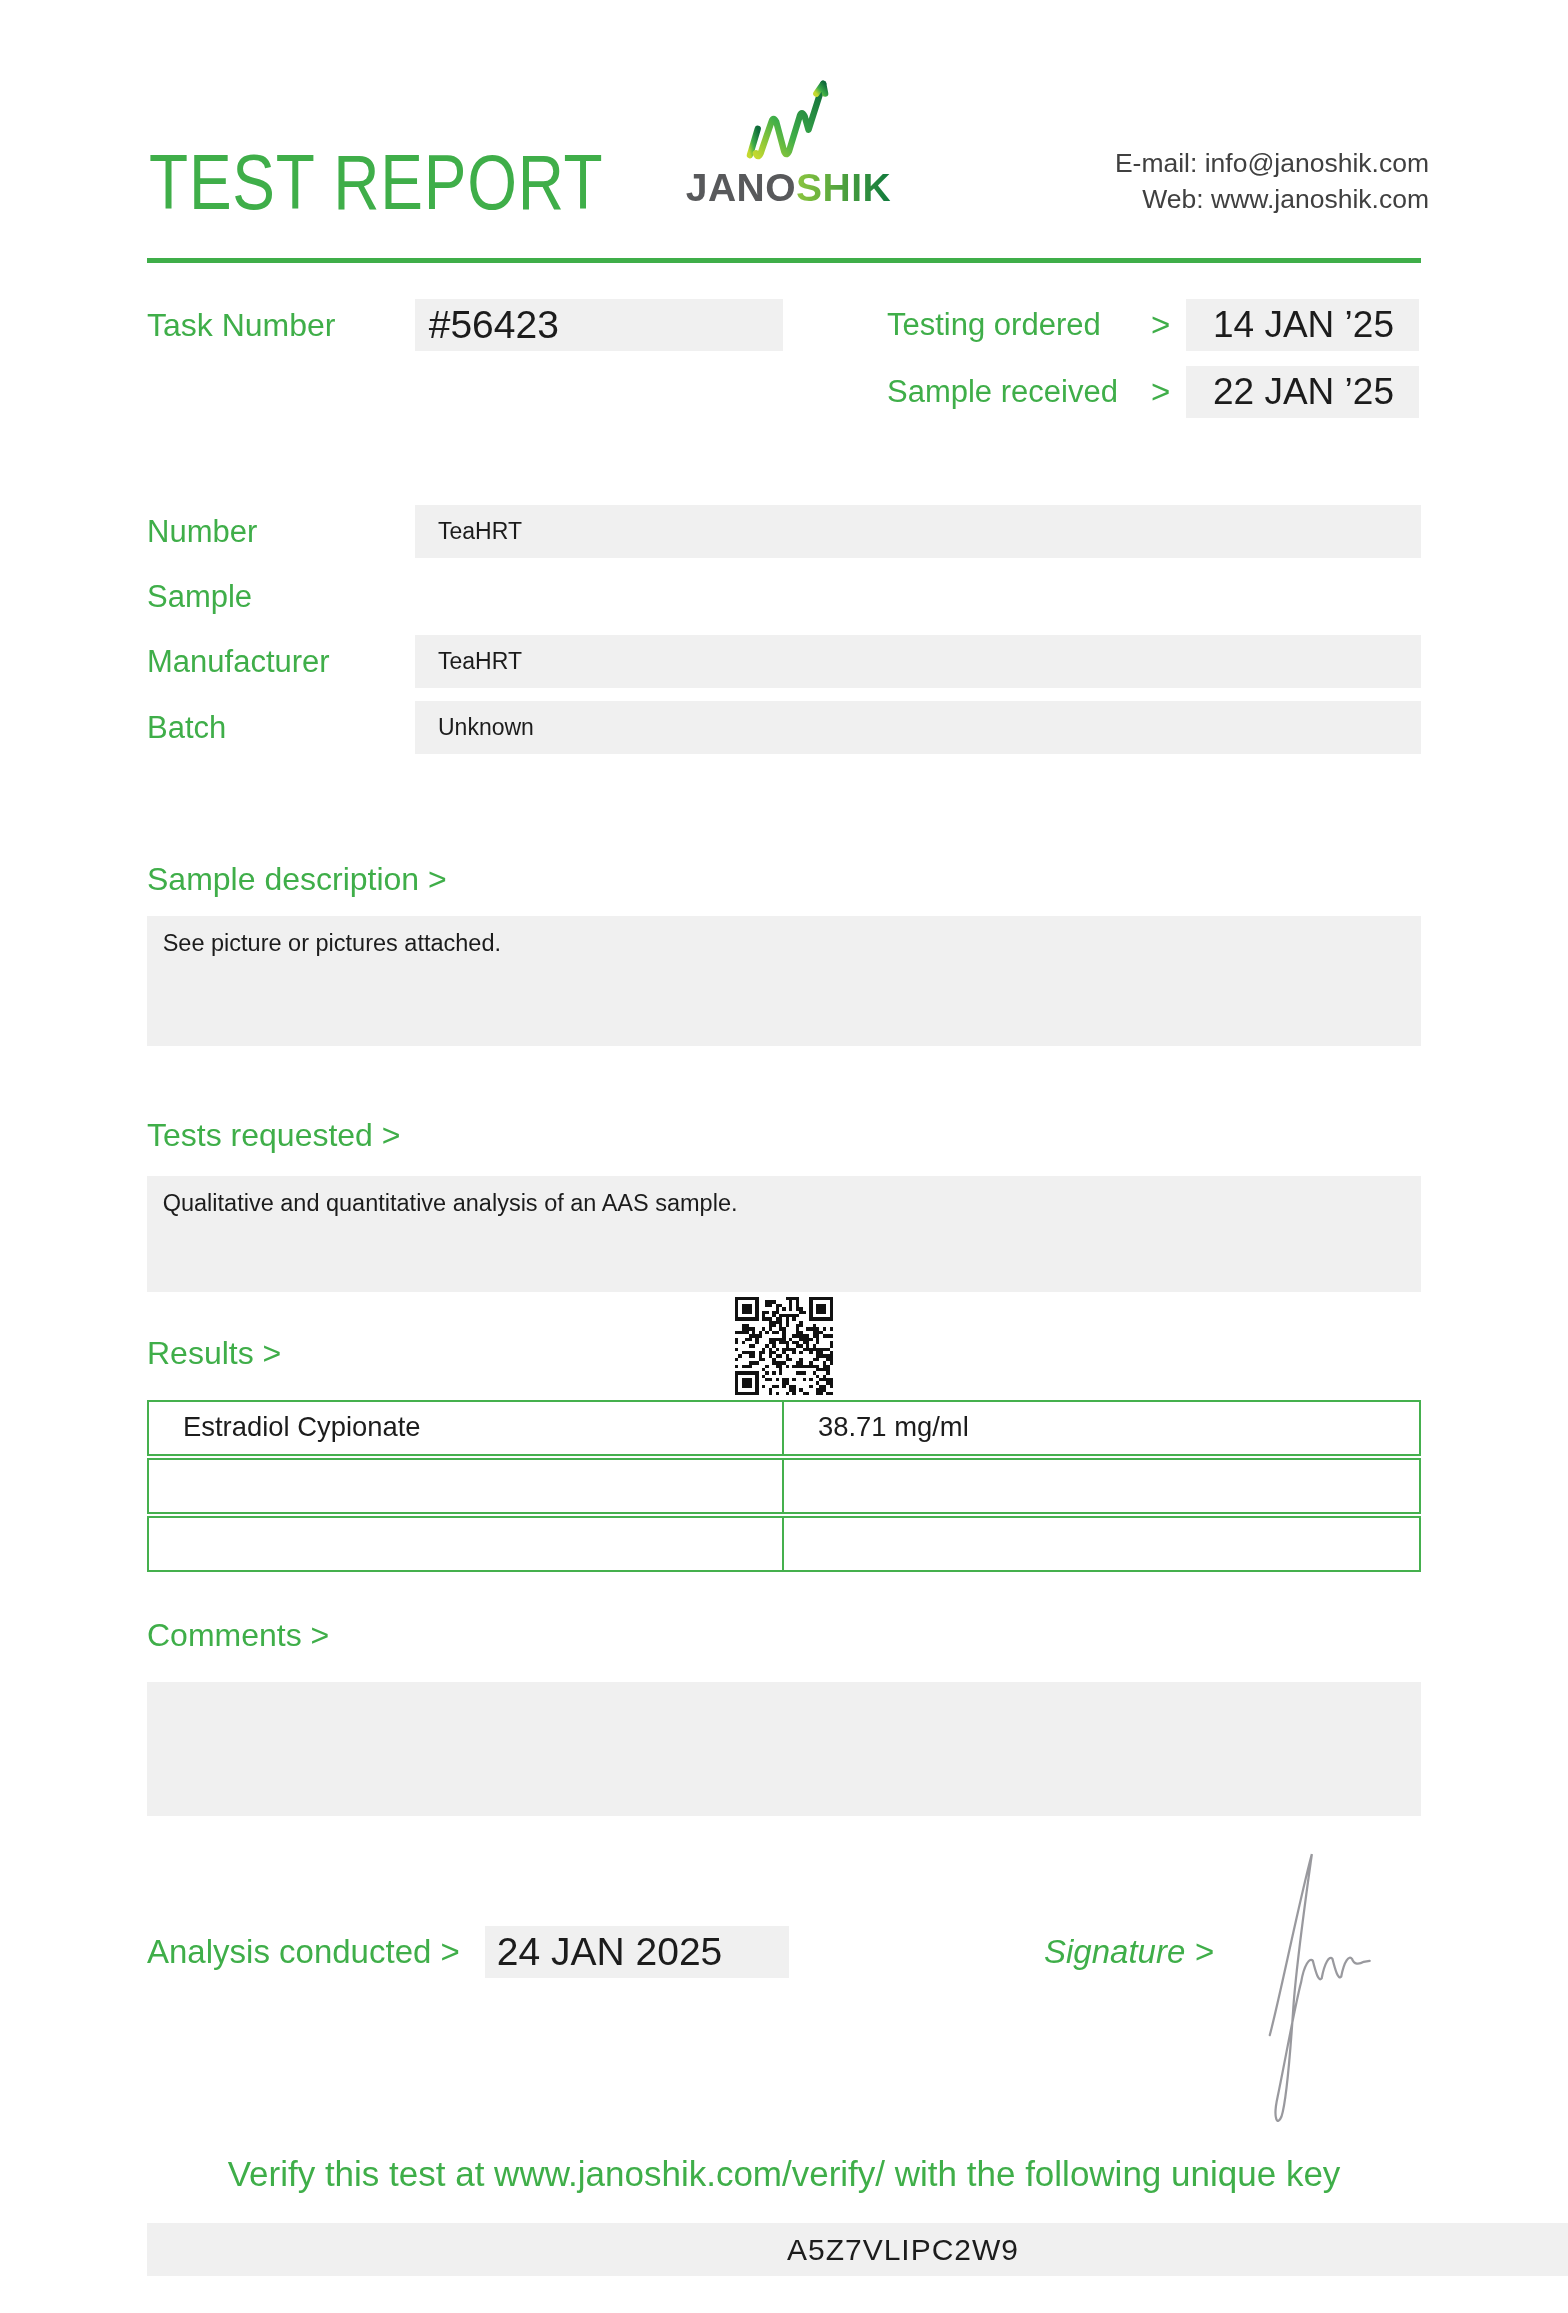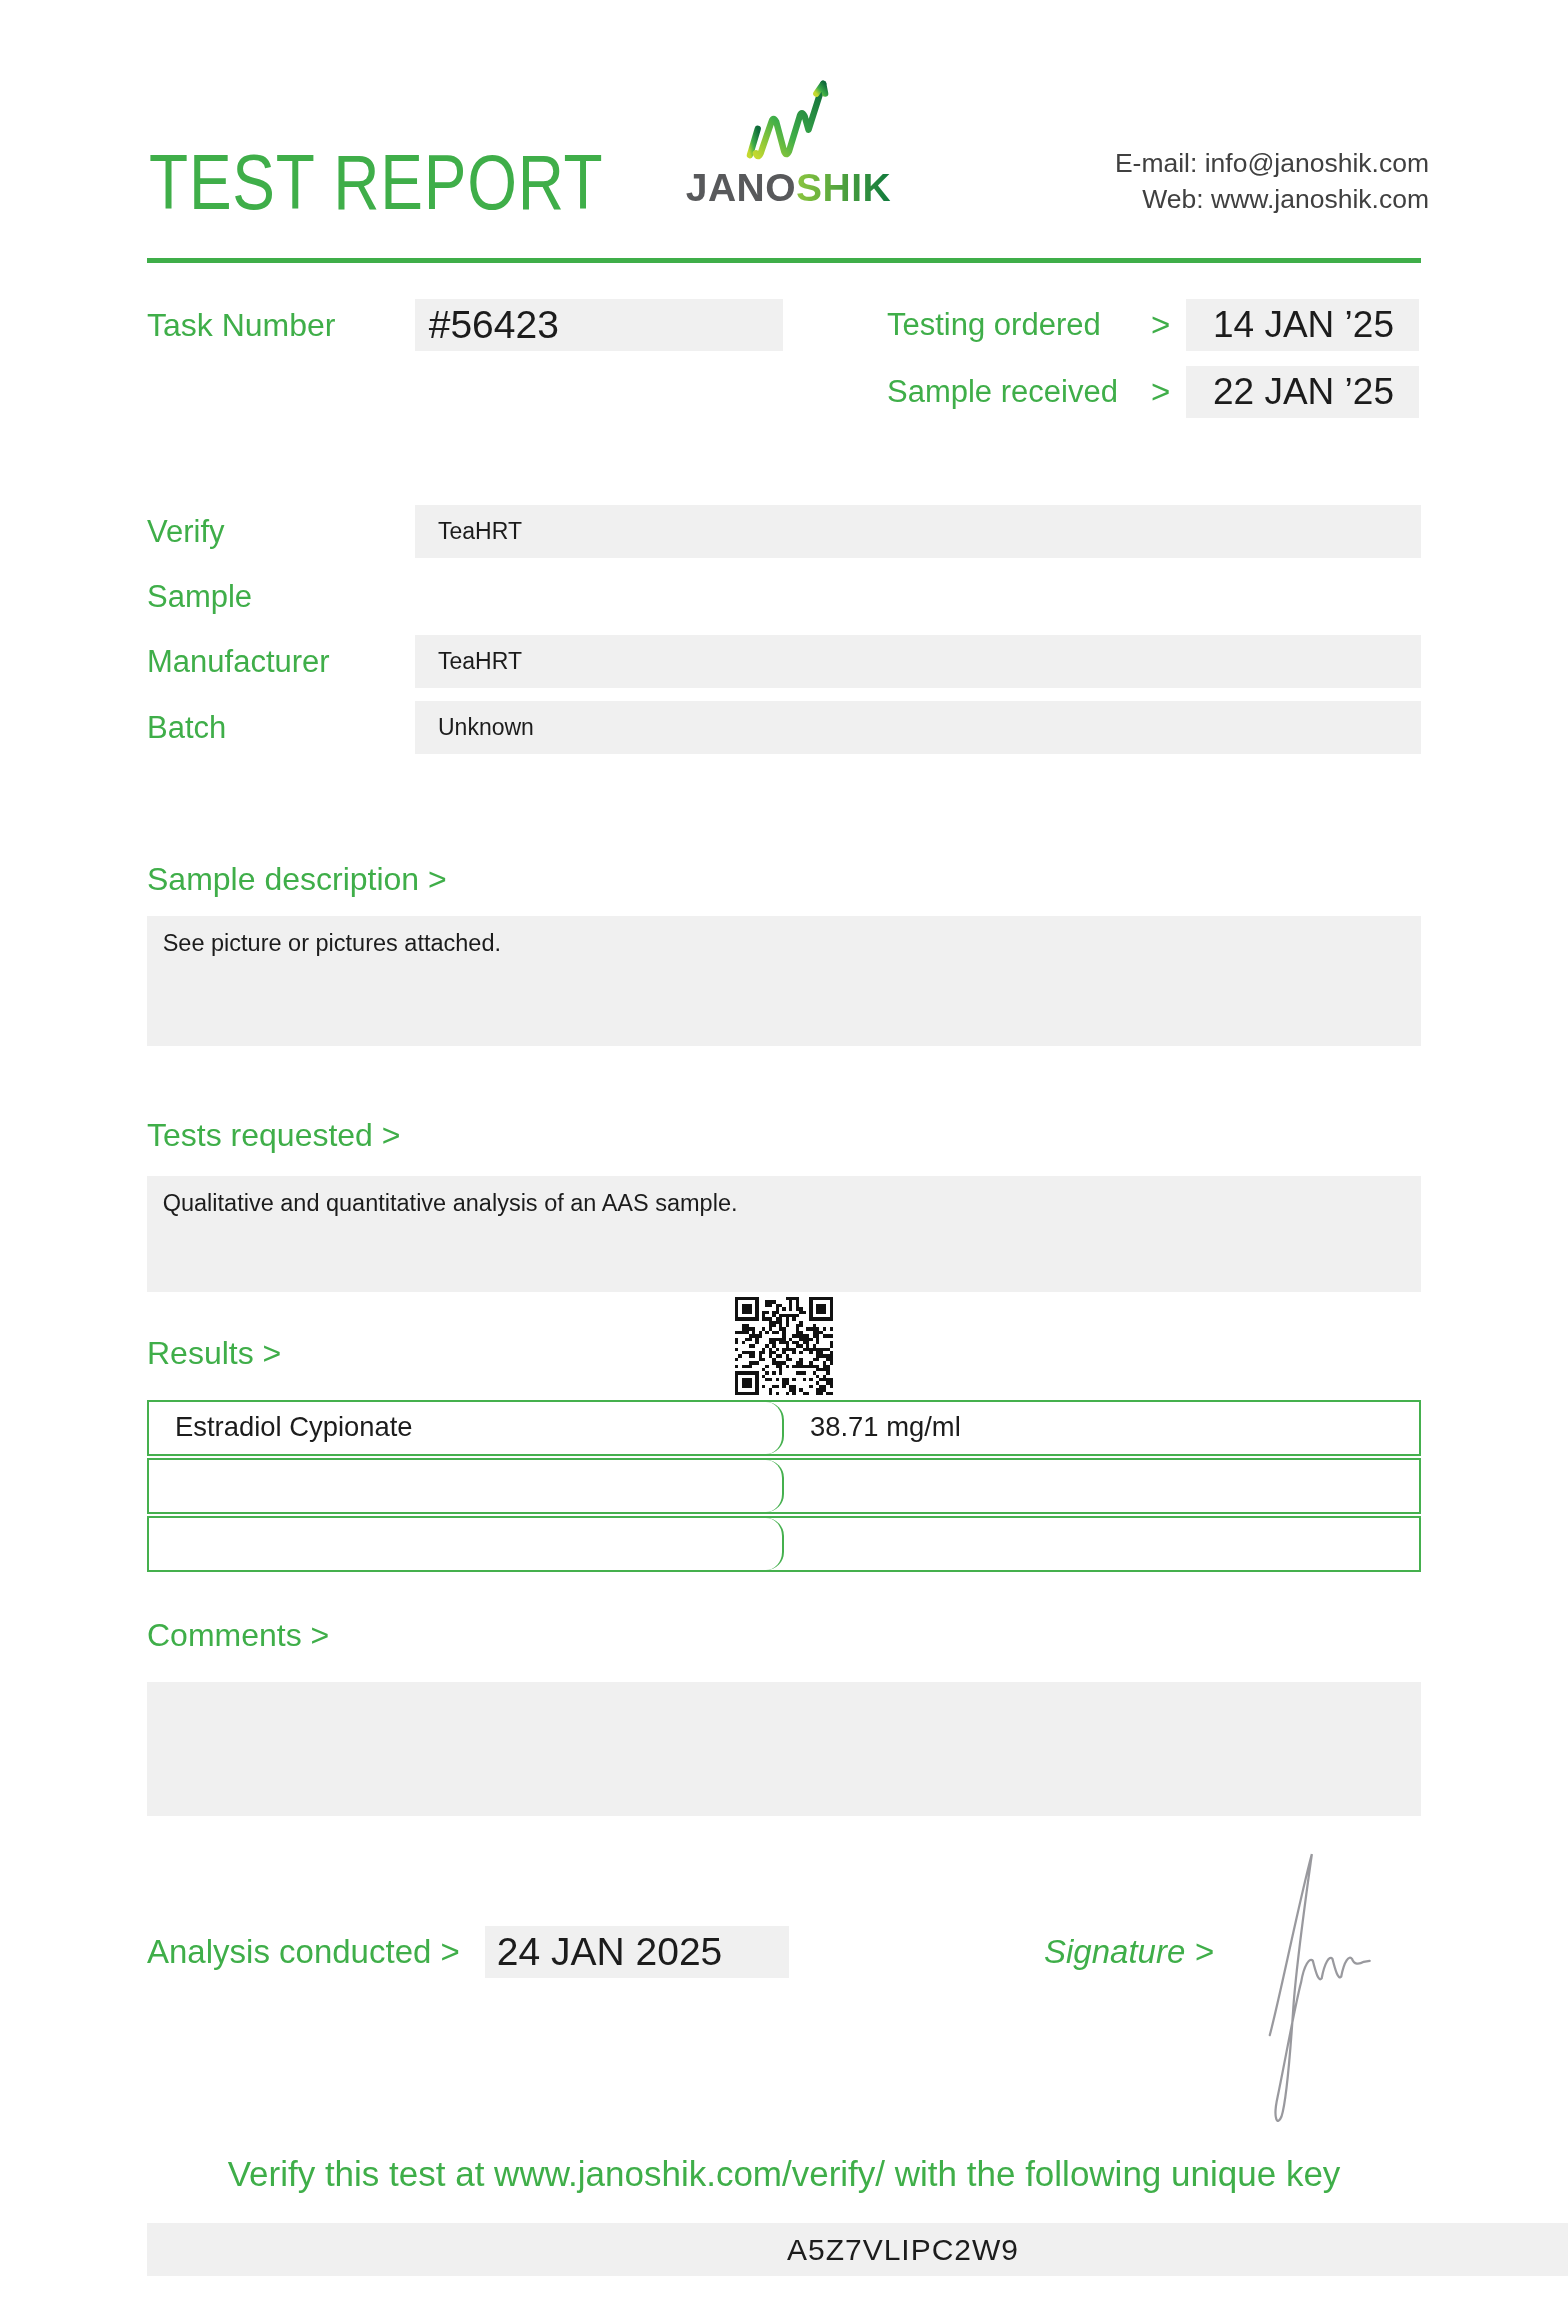--- a/index.html
+++ b/index.html
@@ -36,21 +36,21 @@
   .info-row{position:absolute;left:147px;width:1274px;height:53px;}
   .info-label{position:absolute;left:0;top:0;font-size:31px;line-height:53px;}
   .info-field{position:absolute;left:268px;right:0;top:0;bottom:0;background:#f0f0f0;}
   .info-field span{display:block;font-size:23px;line-height:53px;padding-left:23px;white-space:nowrap;}
   
   .sec-h{position:absolute;left:147px;font-size:32px;white-space:nowrap;}
   .gray-box{position:absolute;left:147px;width:1274px;background:#f0f0f0;box-sizing:border-box;padding:11.8px 15.7px;font-size:23.5px;line-height:31px;}
   
   .results-table{position:absolute;left:147px;top:1400px;width:1274px;}
   .t-row{display:flex;border:2.9px solid #45b04e;height:56px;box-sizing:border-box;margin-bottom:2px;background:#fff;}
-  .t-cell{line-height:50px;font-size:27.4px;padding-left:26px;box-sizing:border-box;white-space:nowrap;overflow:hidden;border-radius:18px;}
+  .t-cell{line-height:50px;font-size:27.4px;padding-left:34px;box-sizing:border-box;white-space:nowrap;overflow:hidden;}
   .t-name{width:635px;border-right:2.9px solid #45b04e;}
   .t-val{flex:1;}
   
   .analysis-label{position:absolute;left:147px;top:1926px;font-size:33px;line-height:52px;white-space:nowrap;}
   .analysis-box{position:absolute;left:485px;top:1926px;width:304px;height:52px;background:#f0f0f0;}
   .analysis-box span{display:block;font-size:39px;line-height:52px;padding-left:11.8px;white-space:nowrap;}
   .sig-label{position:absolute;left:1044px;top:1926px;font-size:33px;line-height:52px;white-space:nowrap;font-style:italic;}
   .signature-svg{position:absolute;left:1245px;top:1808px;}
   .qr{position:absolute;left:735px;top:1297px;}
   .verify-text{position:absolute;left:147px;top:2154px;width:1274px;text-align:center;font-size:35px;white-space:nowrap;}
@@ -99,21 +99,21 @@
     <span class="date-arrow green">&gt;</span>
     <span class="date-box">14 JAN ’25</span>
   </div>
   <div class="date-line row2">
     <span class="date-label green">Sample received</span>
     <span class="date-arrow green">&gt;</span>
     <span class="date-box">22 JAN ’25</span>
   </div>
 
   <div class="info-row" style="top:505px">
-    <span class="info-label green">Verify</span>
+    <span class="info-label green">Number</span>
     <div class="info-field">
         <span>TeaHRT</span>
       </div>
   </div>
   <div class="info-row" style="top:570px">
     <span class="info-label green">Sample</span>
   </div>
   <div class="info-row" style="top:635px">
     <span class="info-label green">Manufacturer</span>
     <div class="info-field">

